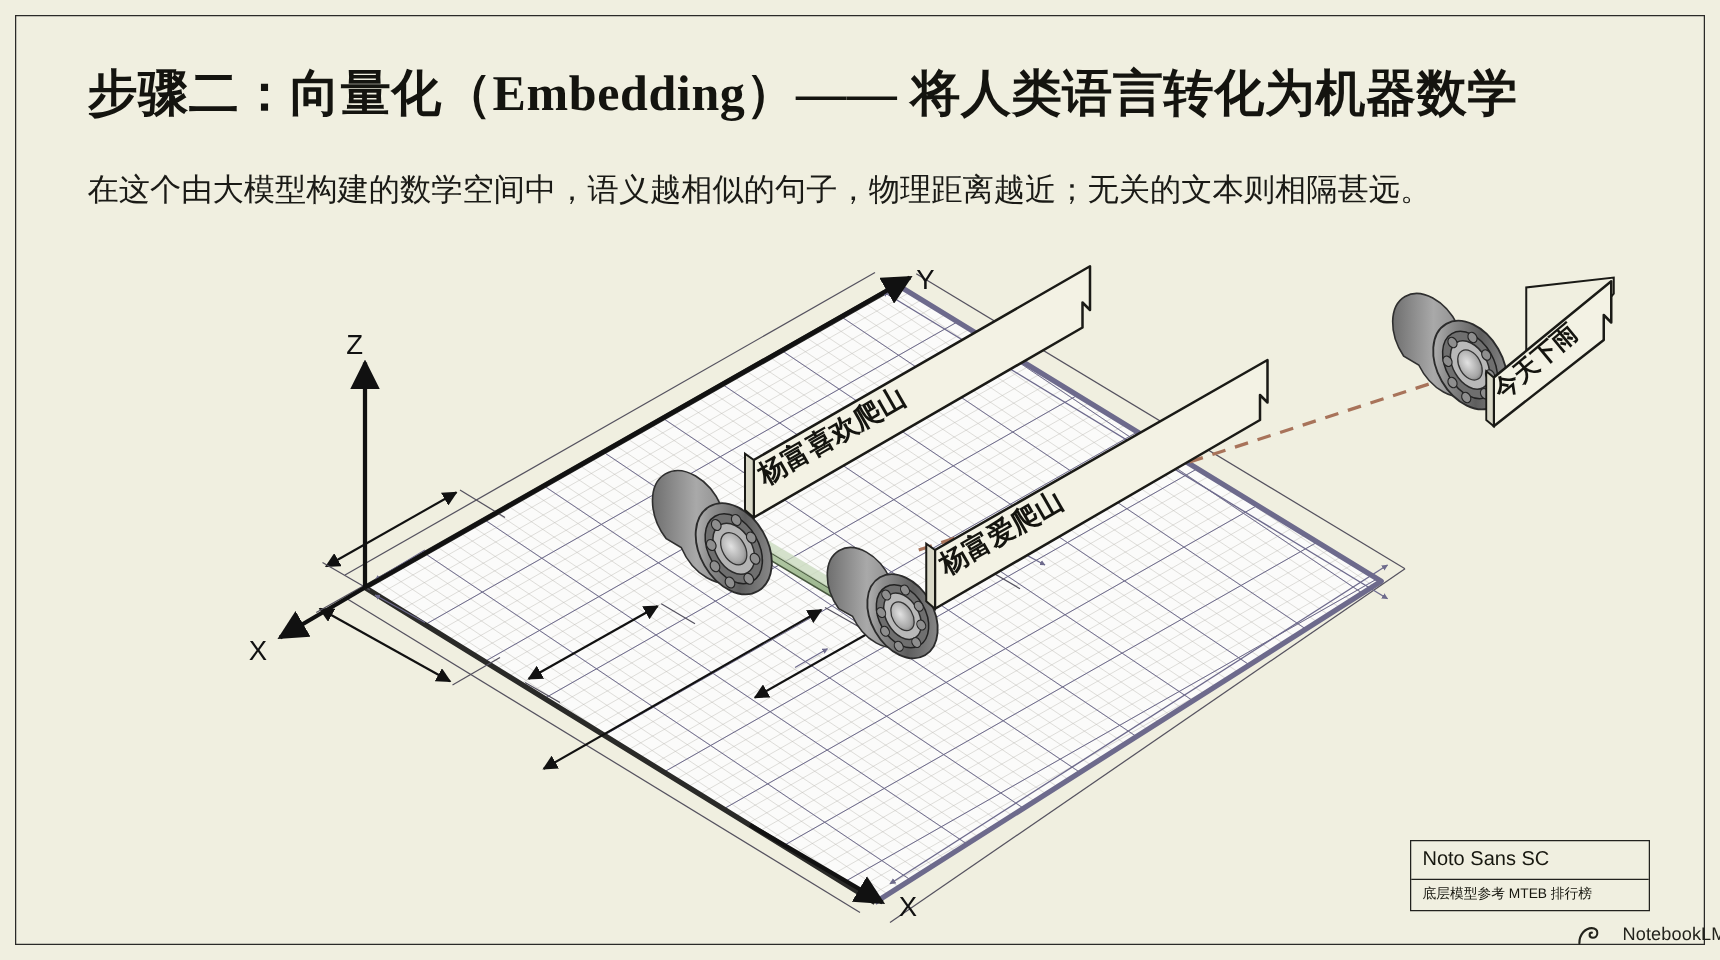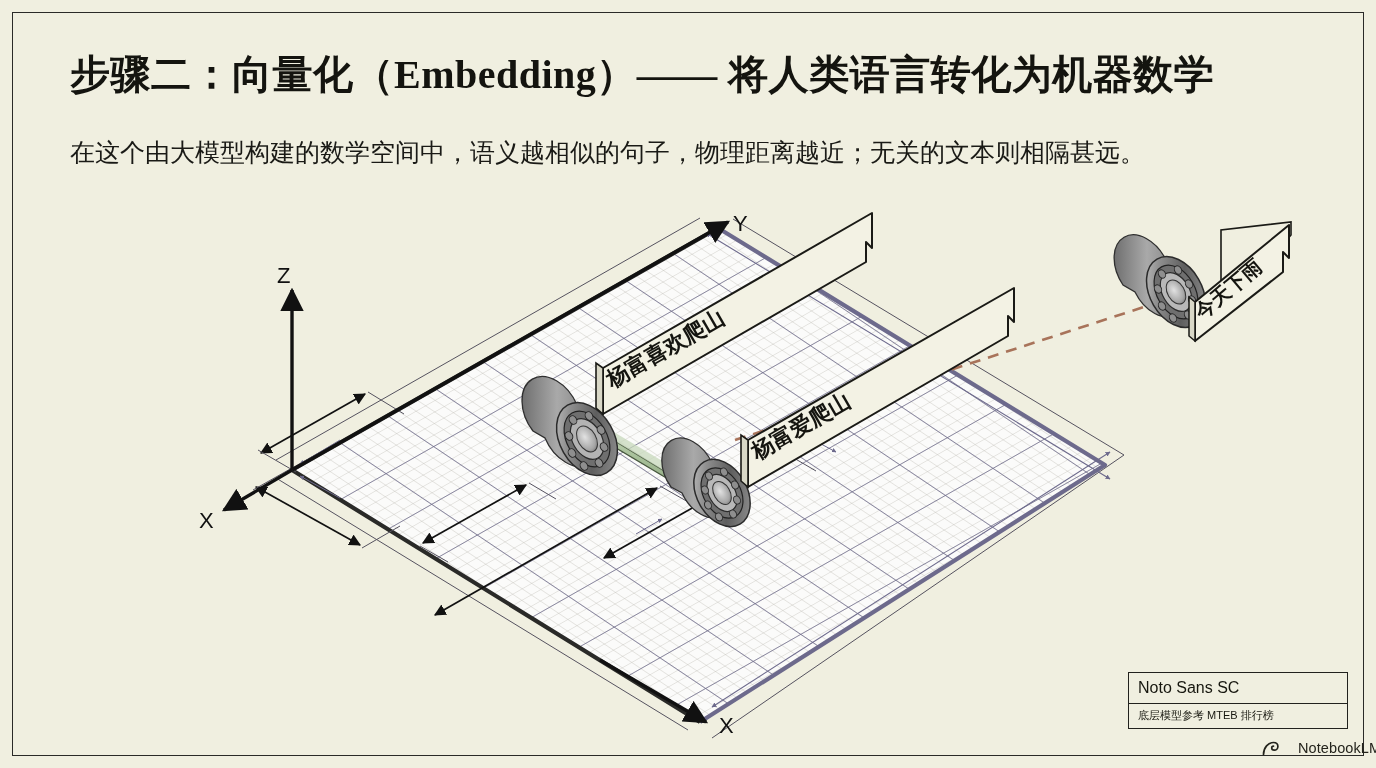--- a/index.html
+++ b/index.html
@@ -45,21 +45,21 @@
   }
   #scene {
     position: absolute;
     left: 0; top: 0;
     width: 1376px; height: 768px;
   }
   
   #infobox {
     position: absolute;
     left: 1128px; top: 672px;
-    width: 220px;
+    width: 192px;
     border: 1.4px solid #22221e;
     background: #f0efe0;
     box-sizing: border-box;
   }
   #infobox .row {
     padding: 5px 9px 6px 9px;
     font-size: 11px;
     color: #17170f;
     line-height: 1.2;
   }

